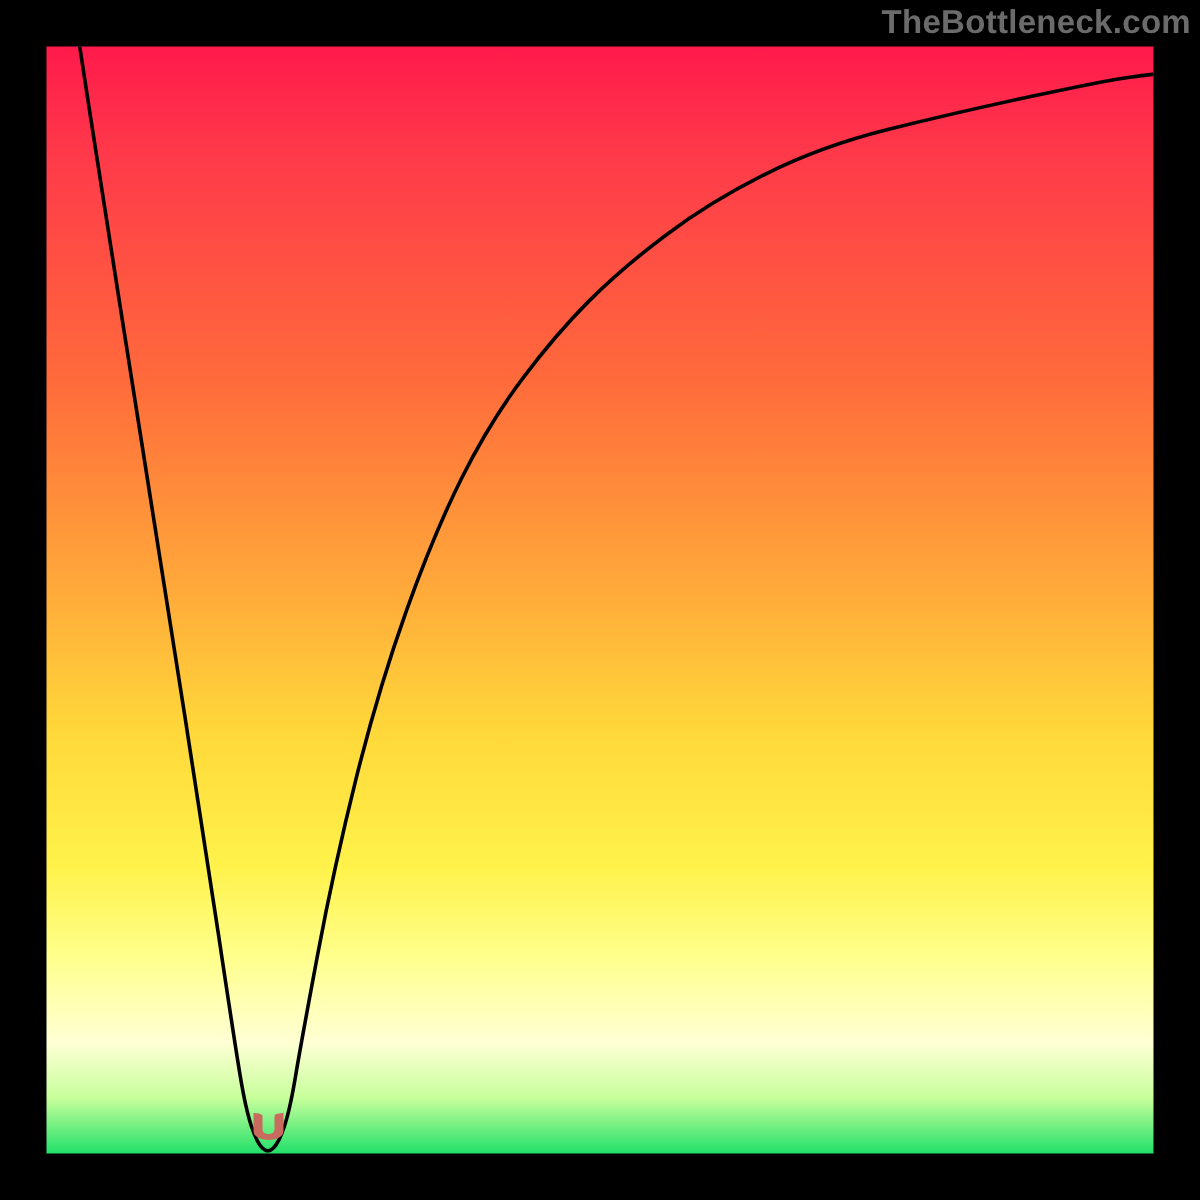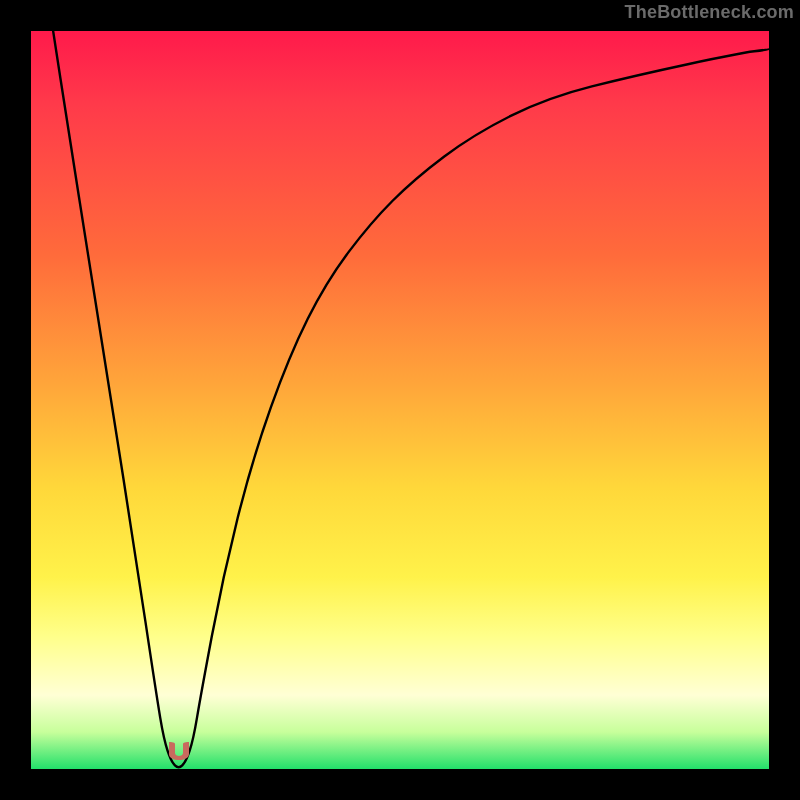--- a/index.html
+++ b/index.html
@@ -37,21 +37,21 @@
       #ffffd5 90%,
       #c7ff9b 95%,
       #22e06a 100%
     );
   }
   .watermark {
     position: absolute;
     top: 2px;
     right: 6px;
     font-family: Arial, Helvetica, sans-serif;
-    font-size: 18px;
+    font-size: 22px;
     font-weight: 600;
     color: #6b6b6b;
     letter-spacing: 0.2px;
     user-select: none;
   }
   svg.curve {
     position: absolute;
     left: 0;
     top: 0;
     width: 738px;

